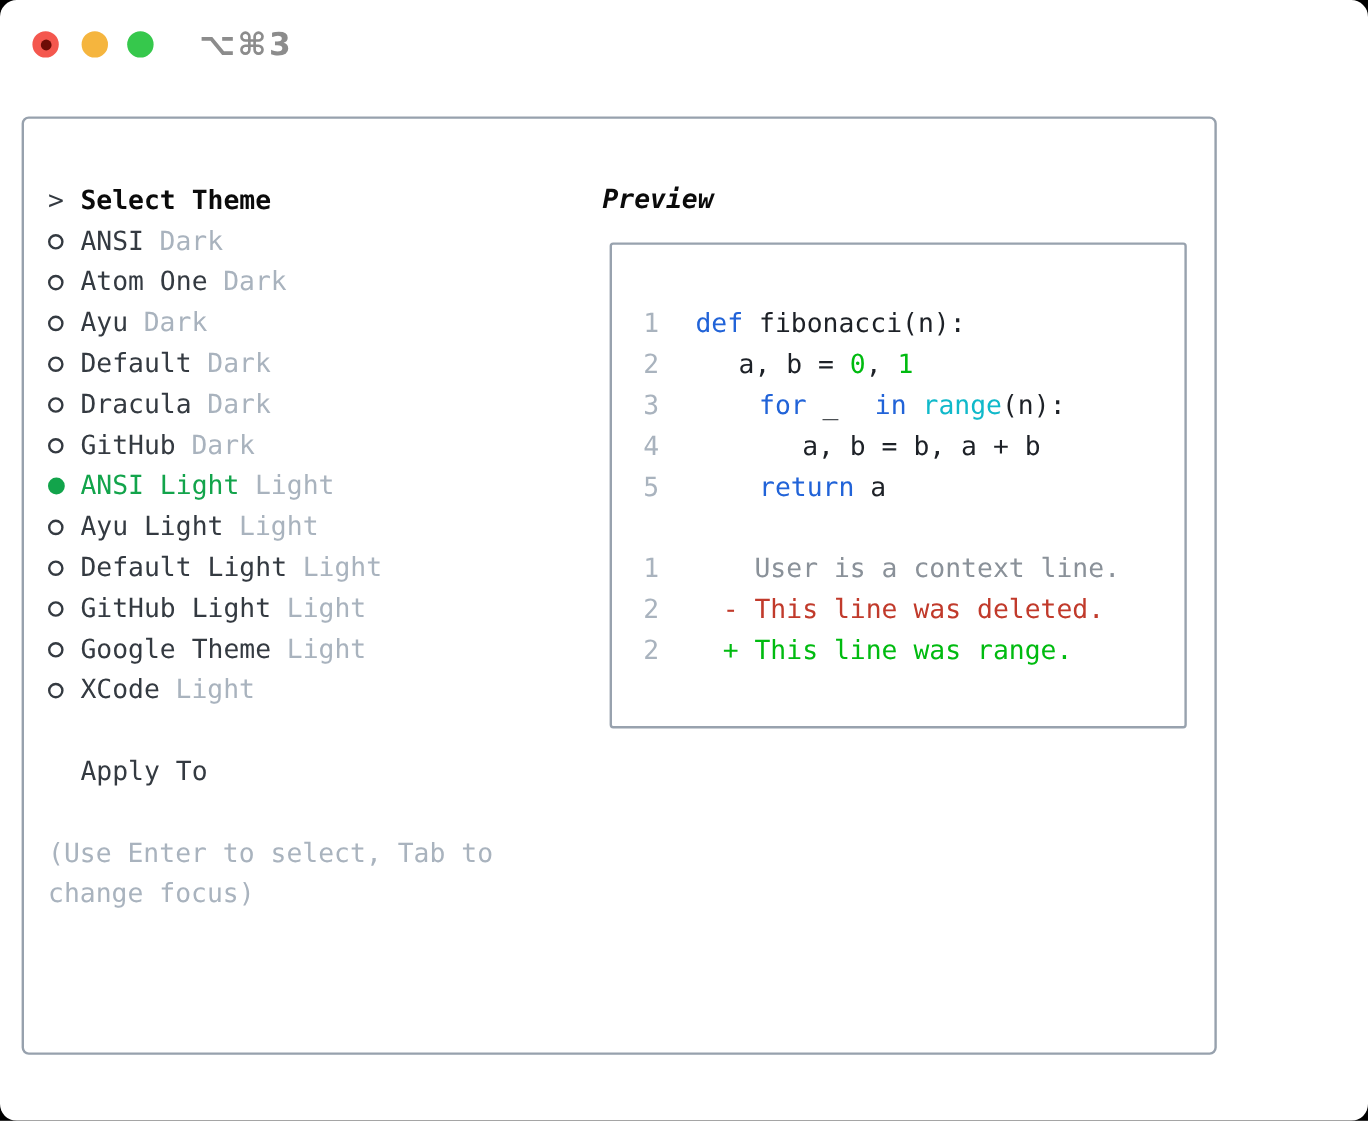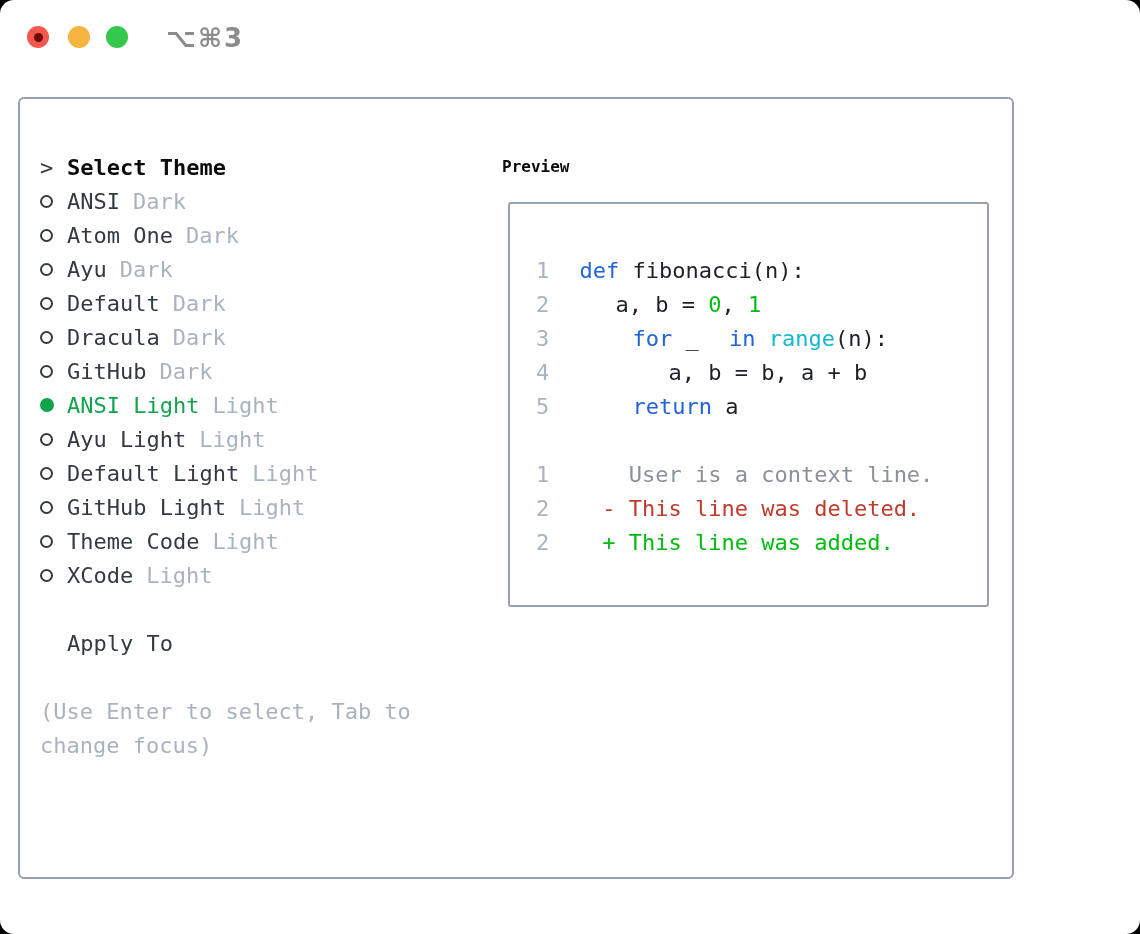--- a/index.html
+++ b/index.html
@@ -30,21 +30,21 @@
   .marker{display:inline-flex;width:27px;align-items:center;flex:none;}
   .cursor{color:var(--text-dark);font-size:22px;}
   .hdr{font-weight:700;color:var(--text-bold);}
   .radio{width:13px;height:13px;border:2px solid var(--text-dark);border-radius:50%;box-sizing:border-box;}
   .radio.on{width:14px;height:14px;border:none;background:var(--selected-green);}
   .iname{color:var(--text-dark);}
   .iname.sel{color:var(--selected-green);}
   .variant{color:var(--muted);margin-left:13px;}
   .hint{color:var(--muted);}
   
-  .preview-header{position:absolute;left:482px;top:51px;height:34px;line-height:34px;font-size:16px;font-weight:700;color:var(--text-bold);}
+  .preview-header{position:absolute;left:482px;top:51px;height:34px;line-height:34px;font-size:22px;font-weight:700;color:var(--text-bold);font-style:italic;}
   .preview-box{
     position:absolute;left:488px;top:103px;width:481px;height:405px;box-sizing:border-box;
     border:2px solid var(--box-border);border-radius:3px;background:#fff;
     padding:16px 0 0 26px;overflow:hidden;
   }
   .cline{height:34px;line-height:34px;font-size:22px;white-space:pre;}
   .seg-num{color:var(--line-number);}
   .seg-kw{color:var(--keyword-blue);margin-left:17px;}
   .seg-code{color:var(--code-dark);}
   .seg-lit{color:var(--bright-green);}
@@ -79,21 +79,21 @@
           <div class="row"><span class="marker"><span class="radio"></span></span><span class="iname">ANSI</span><span class="variant">Dark</span></div>
           <div class="row"><span class="marker"><span class="radio"></span></span><span class="iname">Atom One</span><span class="variant">Dark</span></div>
           <div class="row"><span class="marker"><span class="radio"></span></span><span class="iname">Ayu</span><span class="variant">Dark</span></div>
           <div class="row"><span class="marker"><span class="radio"></span></span><span class="iname">Default</span><span class="variant">Dark</span></div>
           <div class="row"><span class="marker"><span class="radio"></span></span><span class="iname">Dracula</span><span class="variant">Dark</span></div>
           <div class="row"><span class="marker"><span class="radio"></span></span><span class="iname">GitHub</span><span class="variant">Dark</span></div>
           <div class="row"><span class="marker"><span class="radio on"></span></span><span class="iname sel">ANSI Light</span><span class="variant">Light</span></div>
           <div class="row"><span class="marker"><span class="radio"></span></span><span class="iname">Ayu Light</span><span class="variant">Light</span></div>
           <div class="row"><span class="marker"><span class="radio"></span></span><span class="iname">Default Light</span><span class="variant">Light</span></div>
           <div class="row"><span class="marker"><span class="radio"></span></span><span class="iname">GitHub Light</span><span class="variant">Light</span></div>
-          <div class="row"><span class="marker"><span class="radio"></span></span><span class="iname">Theme Code</span><span class="variant">Light</span></div>
+          <div class="row"><span class="marker"><span class="radio"></span></span><span class="iname">Google Theme</span><span class="variant">Light</span></div>
           <div class="row"><span class="marker"><span class="radio"></span></span><span class="iname">XCode</span><span class="variant">Light</span></div>
         </div>
 
       <div class="row"></div>
 
       <div class="row">
         <span class="marker"></span>
         <span class="iname">Apply To</span>
       </div>
 
@@ -110,17 +110,17 @@
     <div class="preview-box">
         <div class="cline"><span class="seg-code"> </span></div>
         <div class="cline"><span class="seg-num">1 </span><span class="seg-kw">def</span><span class="seg-code"> fibonacci(n):</span></div>
         <div class="cline"><span class="seg-num">2 </span><span class="seg-code">    a, b = </span><span class="seg-lit">0</span><span class="seg-code">, </span><span class="seg-lit">1</span></div>
         <div class="cline"><span class="seg-num">3 </span><span class="seg-code">    </span><span class="seg-kw">for</span><span class="seg-code"> _ </span><span class="seg-kw">in</span><span class="seg-code"> </span><span class="seg-fn">range</span><span class="seg-code">(n):</span></div>
         <div class="cline"><span class="seg-num">4 </span><span class="seg-code">        a, b = b, a + b</span></div>
         <div class="cline"><span class="seg-num">5 </span><span class="seg-code">    </span><span class="seg-kw">return</span><span class="seg-code"> a</span></div>
         <div class="cline"><span class="seg-code"> </span></div>
         <div class="cline"><span class="seg-num">1 </span><span class="seg-ctx">     User is a context line.</span></div>
         <div class="cline"><span class="seg-num">2 </span><span class="seg-del">   - This line was deleted.</span></div>
-        <div class="cline"><span class="seg-num">2 </span><span class="seg-add">   + This line was added.</span></div>
+        <div class="cline"><span class="seg-num">2 </span><span class="seg-add">   + This line was range.</span></div>
       </div>
 
   </div>
 </div>
 
 </body></html>

